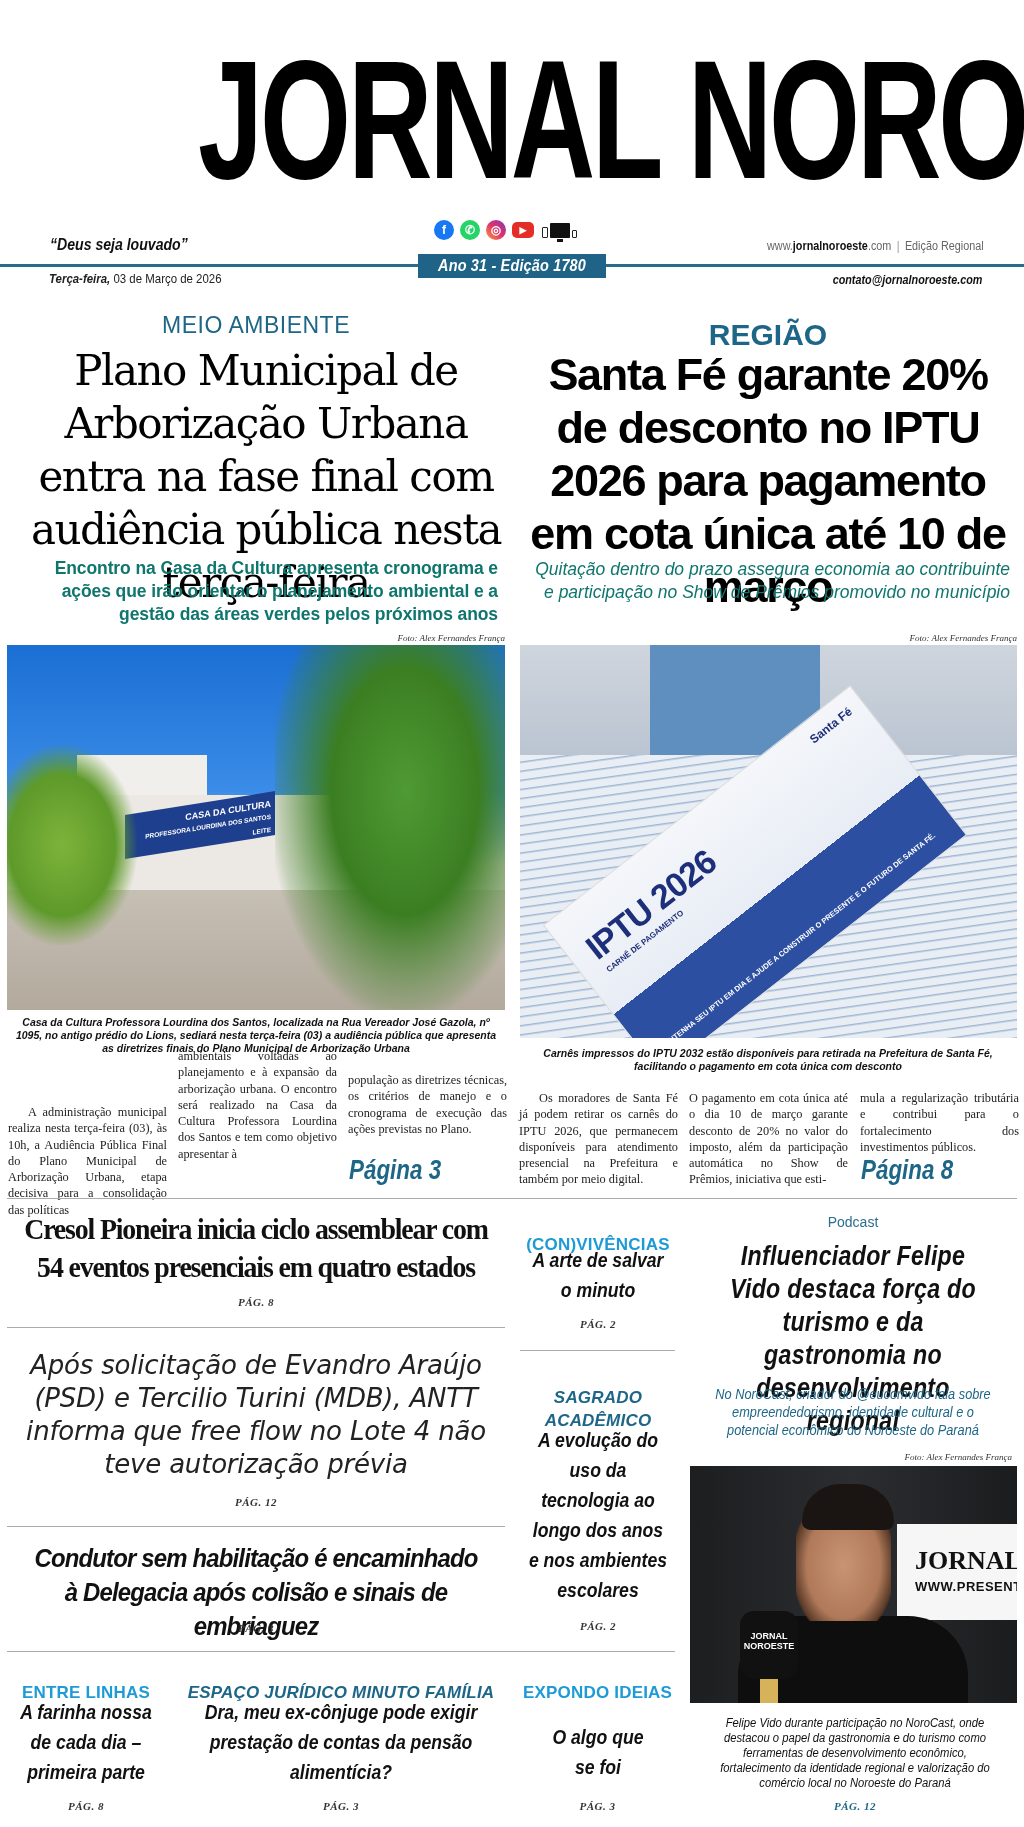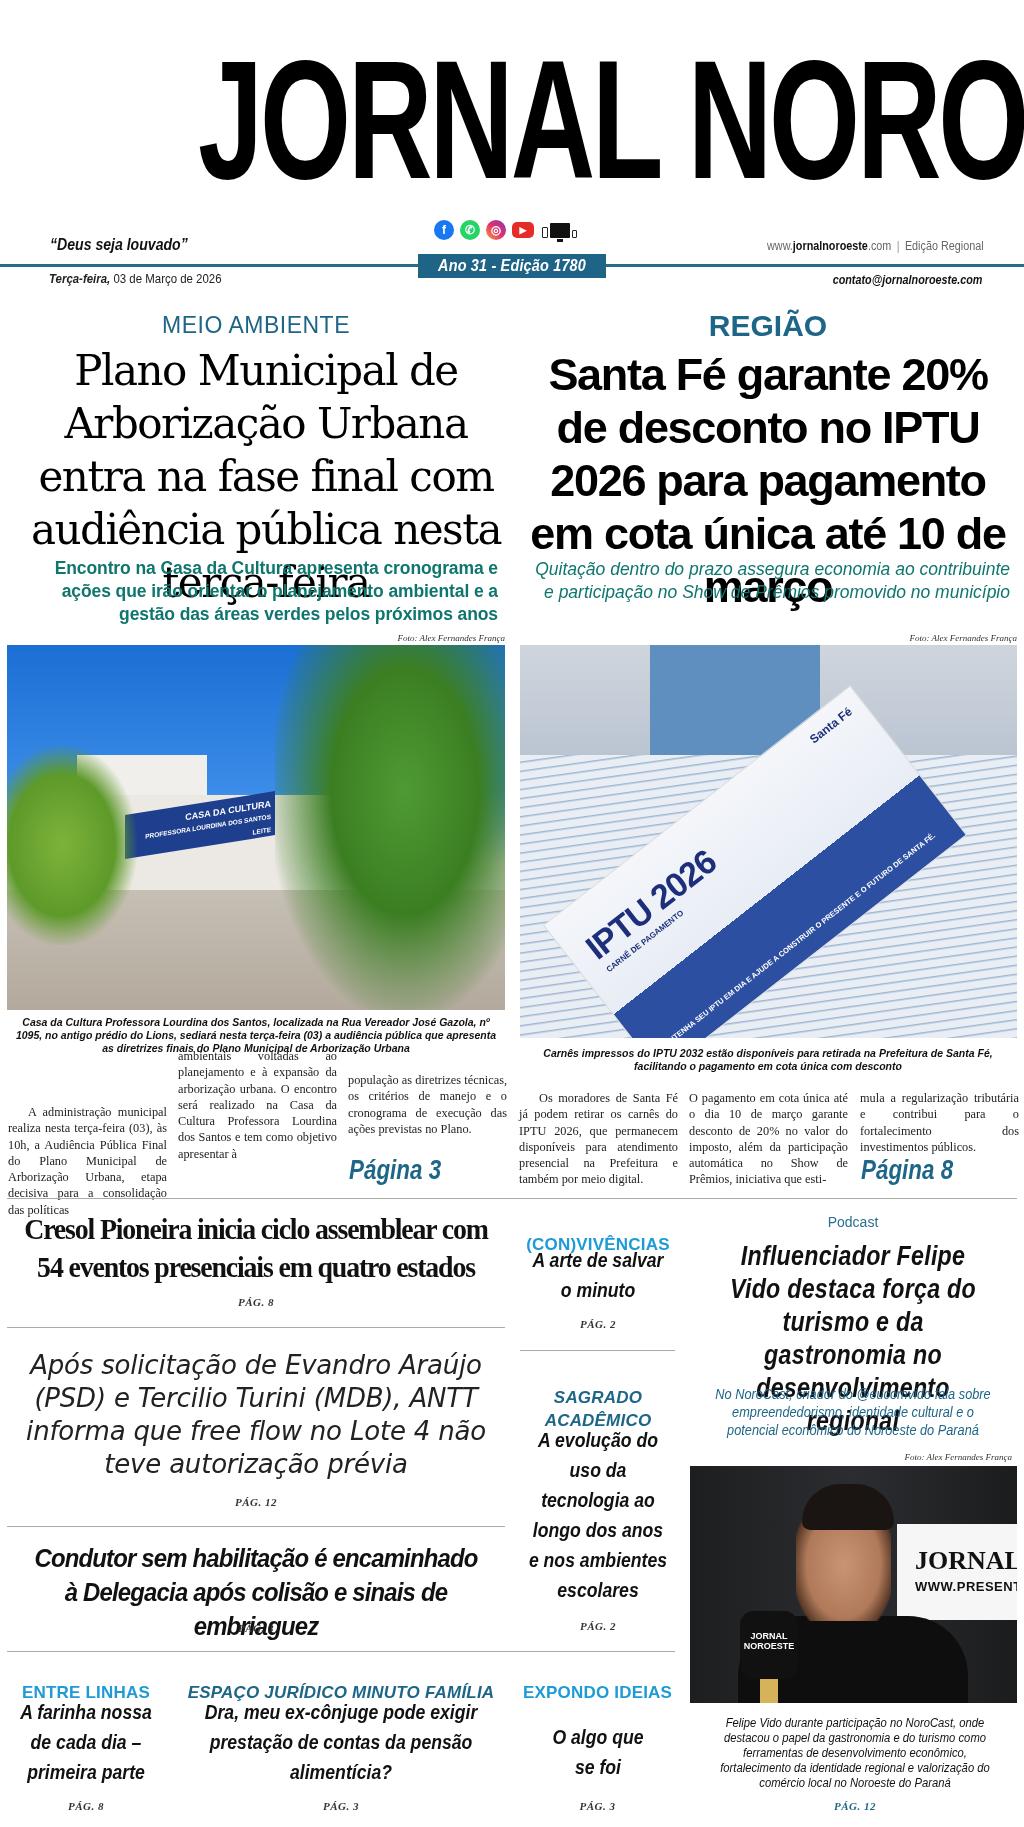--- a/index.html
+++ b/index.html
@@ -30,21 +30,21 @@
   .soc.ig { background: linear-gradient(45deg, #f9a23a, #e1306c, #833ab4); }
   .soc.yt { background: #e52d27; border-radius: 5px; width: 22px; height: 16px; font-size: 9px; }
   .devices { display: flex; align-items: flex-end; gap: 2px; margin-left: 2px; }
   .dev-phone { width: 6px; height: 11px; border: 1.5px solid #222; border-radius: 1px; }
   .dev-monitor { width: 20px; height: 15px; background: #111; border-radius: 1px; position: relative; }
   .dev-monitor::after { content: ""; position: absolute; left: 7px; bottom: -4px; width: 6px; height: 3px; background: #111; }
 
   
   .kicker { text-align: center; color: #1e6687; }
   .k-meio { left: 0; top: 312px; width: 512px; font-size: 23px; letter-spacing: 0.5px; }
-  .k-regiao { left: 512px; top: 309px; width: 512px; font-size: 30px; font-weight: 700; }
+  .k-regiao { left: 512px; top: 318px; width: 512px; font-size: 30px; font-weight: 700; }
 
   .lead-title { text-align: center; color: #000; line-height: 53px; }
   .lt-left { left: 18px; top: 344px; width: 496px; font-family: "DejaVu Serif", serif; font-size: 42px; letter-spacing: -1.5px; font-weight: 400; }
   .lt-right { left: 520px; top: 348px; width: 496px; font-family: "Liberation Sans", sans-serif; font-size: 45px; letter-spacing: -1.3px; }
 
   .dek { text-align: right; color: #0f766e; }
   .dek-left { left: 14px; top: 557px; width: 484px; font-size: 17.5px; line-height: 23px; font-weight: 600; letter-spacing: -0.1px; }
   .dek-right { left: 526px; top: 558px; width: 484px; font-size: 17.5px; line-height: 23px; font-style: italic; }
 
   .photo-credit { font-family: "Liberation Serif", serif; font-style: italic; font-size: 9px; color: #333; text-align: right; }

